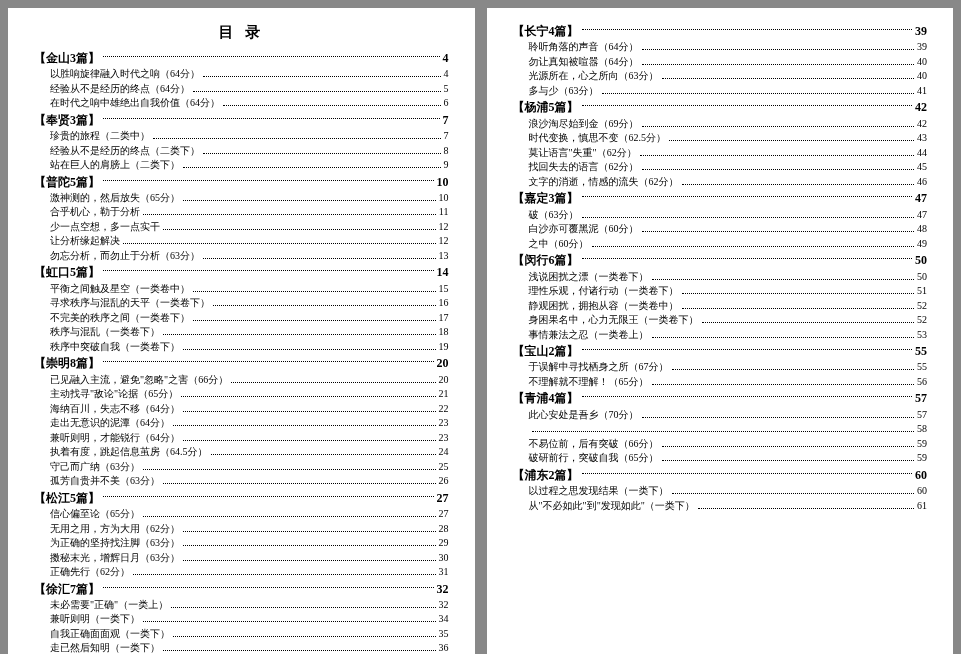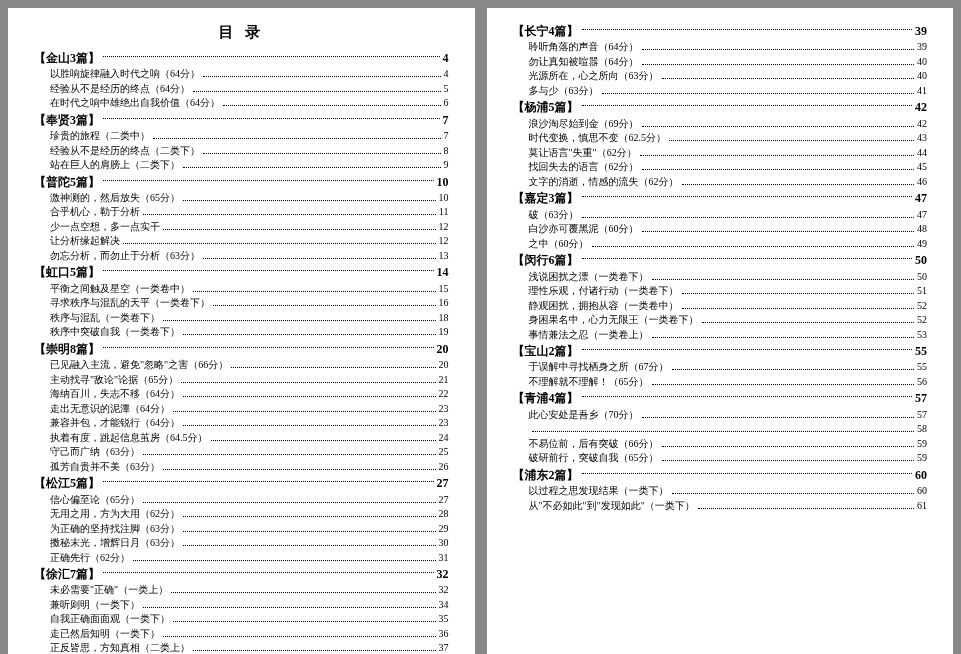--- a/index.html
+++ b/index.html
@@ -99,20 +99,25 @@
         <span class="txt">平衡之间触及星空（一类卷中）</span>
         <span class="dots"></span>
         <span class="pg">15</span>
       </div>
       <div class="entry">
         <span class="txt">寻求秩序与混乱的天平（一类卷下）</span>
         <span class="dots"></span>
         <span class="pg">16</span>
       </div>
       <div class="entry">
+        <span class="txt">不完美的秩序之间（一类卷下）</span>
+        <span class="dots"></span>
+        <span class="pg">17</span>
+      </div>
+      <div class="entry">
         <span class="txt">秩序与混乱（一类卷下）</span>
         <span class="dots"></span>
         <span class="pg">18</span>
       </div>
       <div class="entry">
         <span class="txt">秩序中突破自我（一类卷下）</span>
         <span class="dots"></span>
         <span class="pg">19</span>
       </div>
       <div class="section-head">
@@ -134,21 +139,21 @@
         <span class="txt">海纳百川，失志不移（64分）</span>
         <span class="dots"></span>
         <span class="pg">22</span>
       </div>
       <div class="entry">
         <span class="txt">走出无意识的泥潭（64分）</span>
         <span class="dots"></span>
         <span class="pg">23</span>
       </div>
       <div class="entry">
-        <span class="txt">兼容并包，才能锐行（64分）</span>
+        <span class="txt">兼听则明，才能锐行（64分）</span>
         <span class="dots"></span>
         <span class="pg">23</span>
       </div>
       <div class="entry">
         <span class="txt">执着有度，跳起信息茧房（64.5分）</span>
         <span class="dots"></span>
         <span class="pg">24</span>
       </div>
       <div class="entry">
         <span class="txt">守己而广纳（63分）</span>

